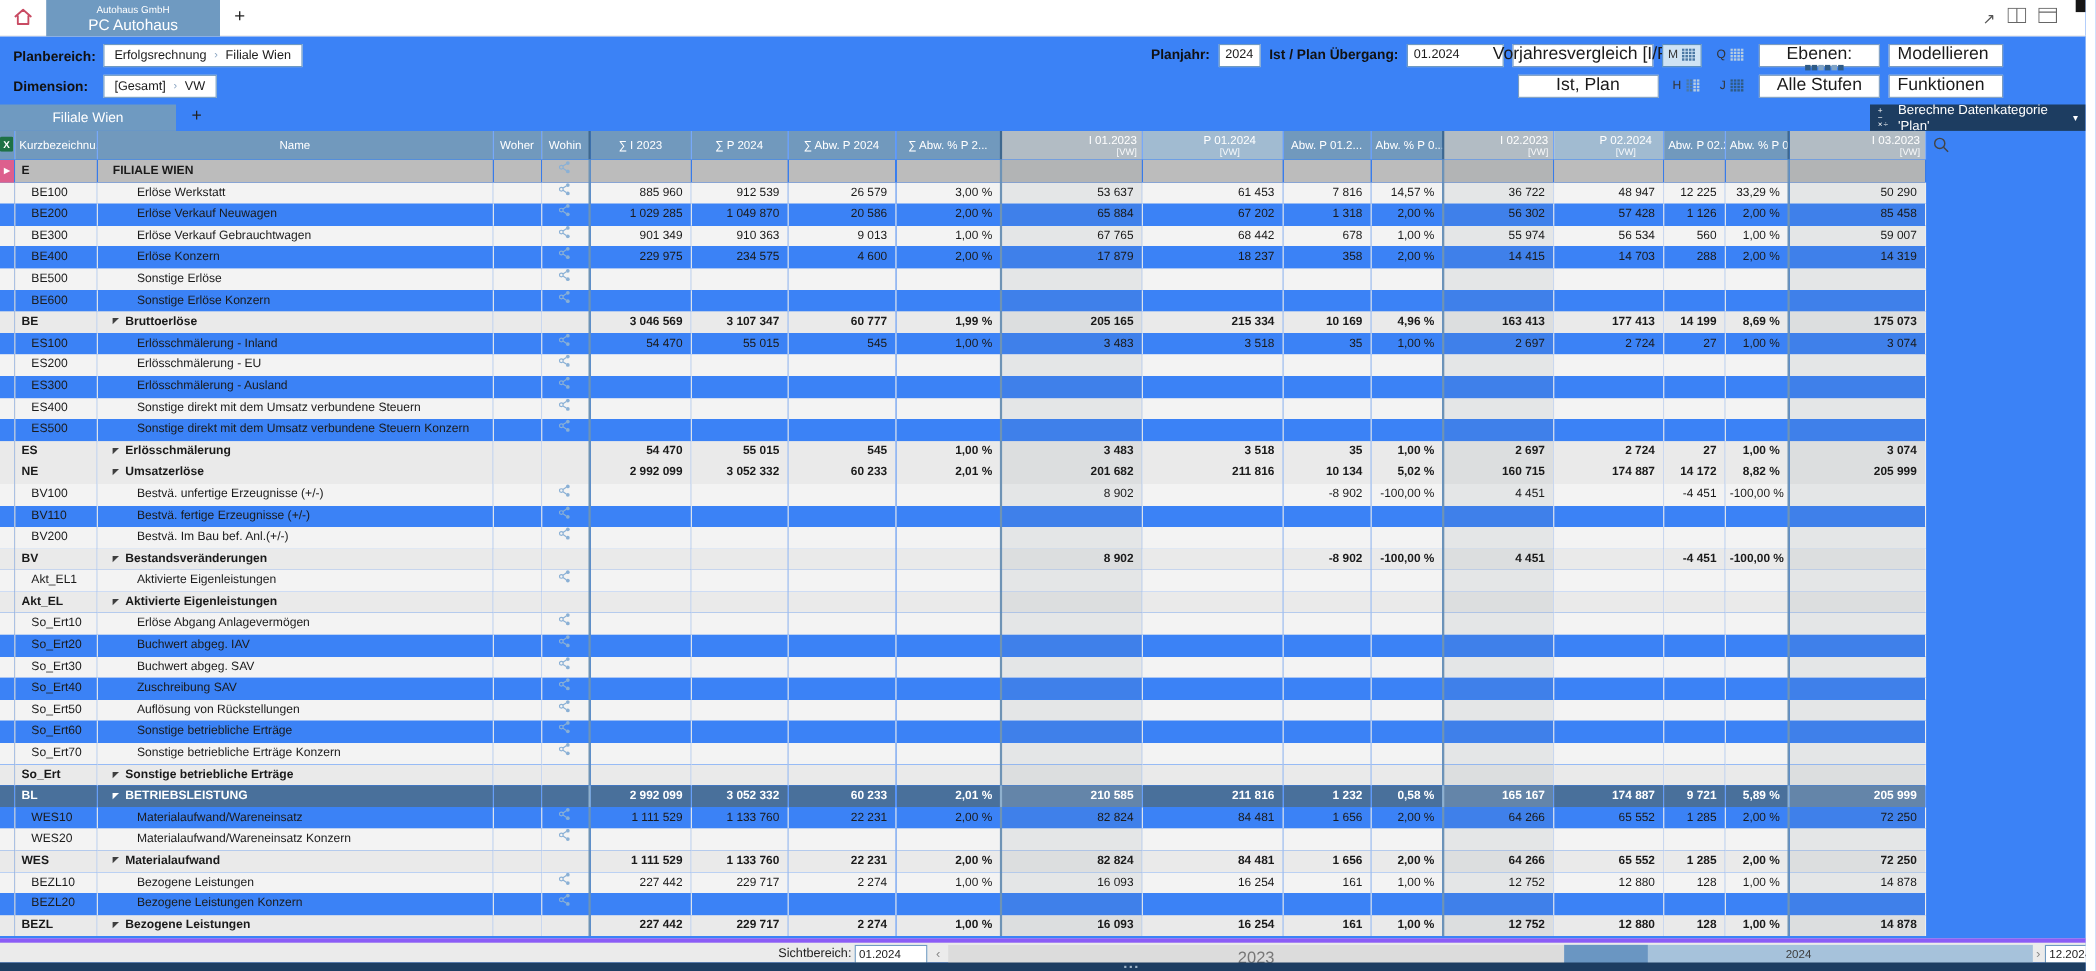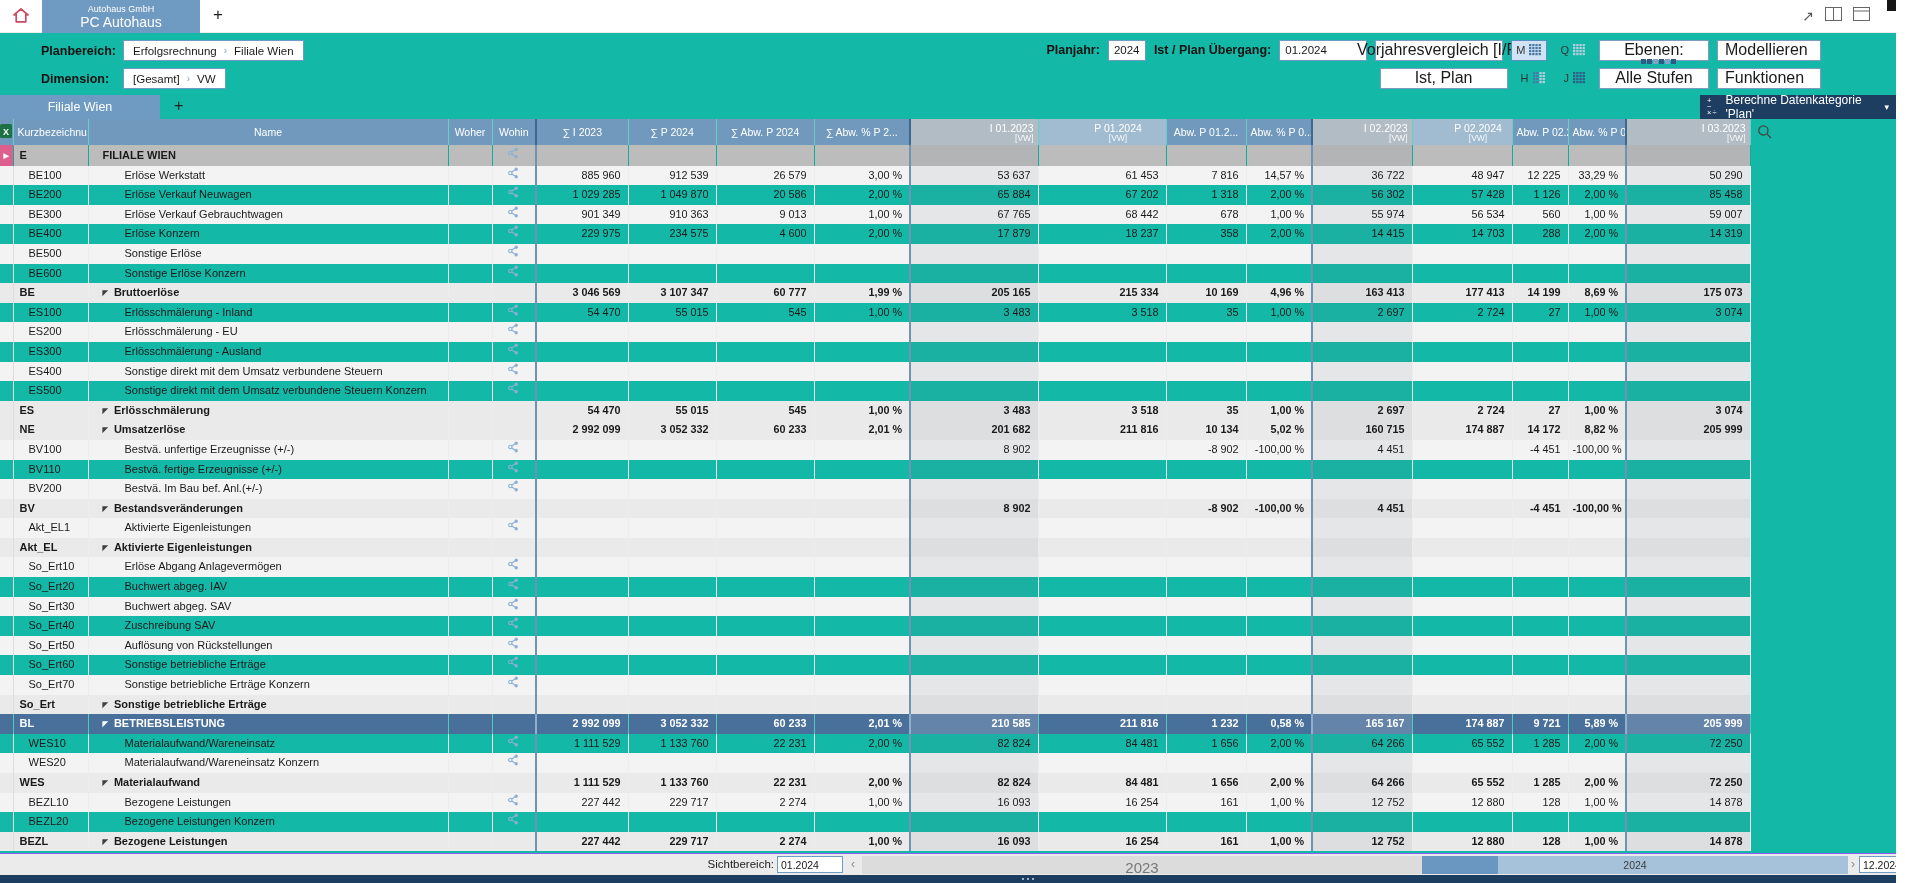--- a/index.html
+++ b/index.html
@@ -1,32 +1,32 @@
 <!DOCTYPE html>
 <html><head>
 <meta charset="utf-8">
 <style>
   * { margin:0; padding:0; box-sizing:border-box; }
   html,body { background:#fff; }
-  .screen { width:1896px; height:883px; position:relative; background:#14b8a6;
+  .screen { width:1896px; height:883px; position:relative; background:#3b82f6;
     font-family:"Liberation Sans", sans-serif; overflow:hidden; color:#1a1a1a; }
 
   
   .titlebar { height:33px; position:relative; border-bottom:1px solid #ececec; background:#fff; }
   .home { position:absolute; left:12px; top:7px; cursor:pointer; }
   .app-tab { position:absolute; left:42px; top:0; width:158px; height:33px; background:#6f9ac1;
     color:#fff; display:flex; flex-direction:column; align-items:center; justify-content:center; gap:1px; cursor:pointer; }
   .app-tab .small { font-size:9px; line-height:10px; }
   .app-tab .big   { font-size:14px; line-height:15px; }
   .tab-add { position:absolute; left:213px; top:5px; font-size:17px; color:#222; cursor:pointer; }
   .title-icons { position:absolute; right:26px; top:7px; display:flex; gap:11px; align-items:center; }
   .corner-frag { position:absolute; right:0; top:0; width:9px; height:11px; background:#161616; }
 
   
-  .filterbar { padding-top:5px;padding-left:29px; }
+  .filterbar { padding-top:5px; }
   .frow { height:25px; display:flex; align-items:center; margin-bottom:3px; position:relative; }
   .flabel { font-weight:bold; font-size:12.5px; color:#111; white-space:nowrap; }
   .lab-left { margin-left:12px; width:82px; }
   .crumb { border:1px solid #6f9ac1; background:#fff; height:21px; display:flex; align-items:center;
     gap:7px; padding:0 9px; font-size:11.5px; cursor:pointer; }
   .crumb .sep { color:#8aa5c2; font-size:10px; }
   .rgroup { position:absolute; right:75px; top:1px; display:flex; align-items:center; gap:8px; height:22px; }
   .inputbox { border:1px solid #6f9ac1; height:21px; background:#fff; font-size:11.5px;
     display:flex; align-items:center; padding:0 5px; }
   .w38 { width:38px; } .w88 { width:88px; }
@@ -83,21 +83,21 @@
   td.c-code.lvl2 { padding-left:15px; font-weight:normal; }
   td.c-name.leaf { padding-left:36px; }
   td.c-name.root, td.c-name.sub, td.c-name.bl { padding-left:14px; }
   .tri { font-size:7px; margin-right:6px; vertical-align:1px; color:#3f3f3f; }
   tr.r-bl .tri { color:#fff; }
   td.c-wohin { text-align:center; padding:0; }
   .searchicon { position:absolute; left:1757px; top:5px; cursor:pointer; }
 
   
   .footer { position:absolute; left:0; bottom:8px; height:22px; width:1905px;
-    background:#ebebeb; border-top:1px solid #8b5cf6; font-size:11.5px; }
+    background:#ebebeb; border-top:4px solid #8b5cf6; font-size:11.5px; }
   .f-label { position:absolute; left:698px; top:4px; width:76px; text-align:right; color:#222; }
   .finput { position:absolute; top:2px; height:17px; border:1px solid #6f9ac1; background:#fff;
     font-size:10.5px; display:flex; align-items:center; padding:0 3px; }
   #f-from { left:777px; width:66px; }
   #f-to   { left:1859px; width:43px; }
   .arrow { position:absolute; top:3px; font-size:12px; color:#888; cursor:pointer; }
   #arr-l { left:851px; } #arr-r { left:1851px; }
   .range { position:absolute; left:862px; top:2px; width:986px; height:18px; background:#dcdcdc; }
   .lbl-left { position:absolute; left:0; top:3px; width:560px; text-align:center; font-size:15px; color:#777; }
   .thumb { position:absolute; left:560px; top:0; width:426px; height:18px; background:#a6c2db; cursor:pointer; }

